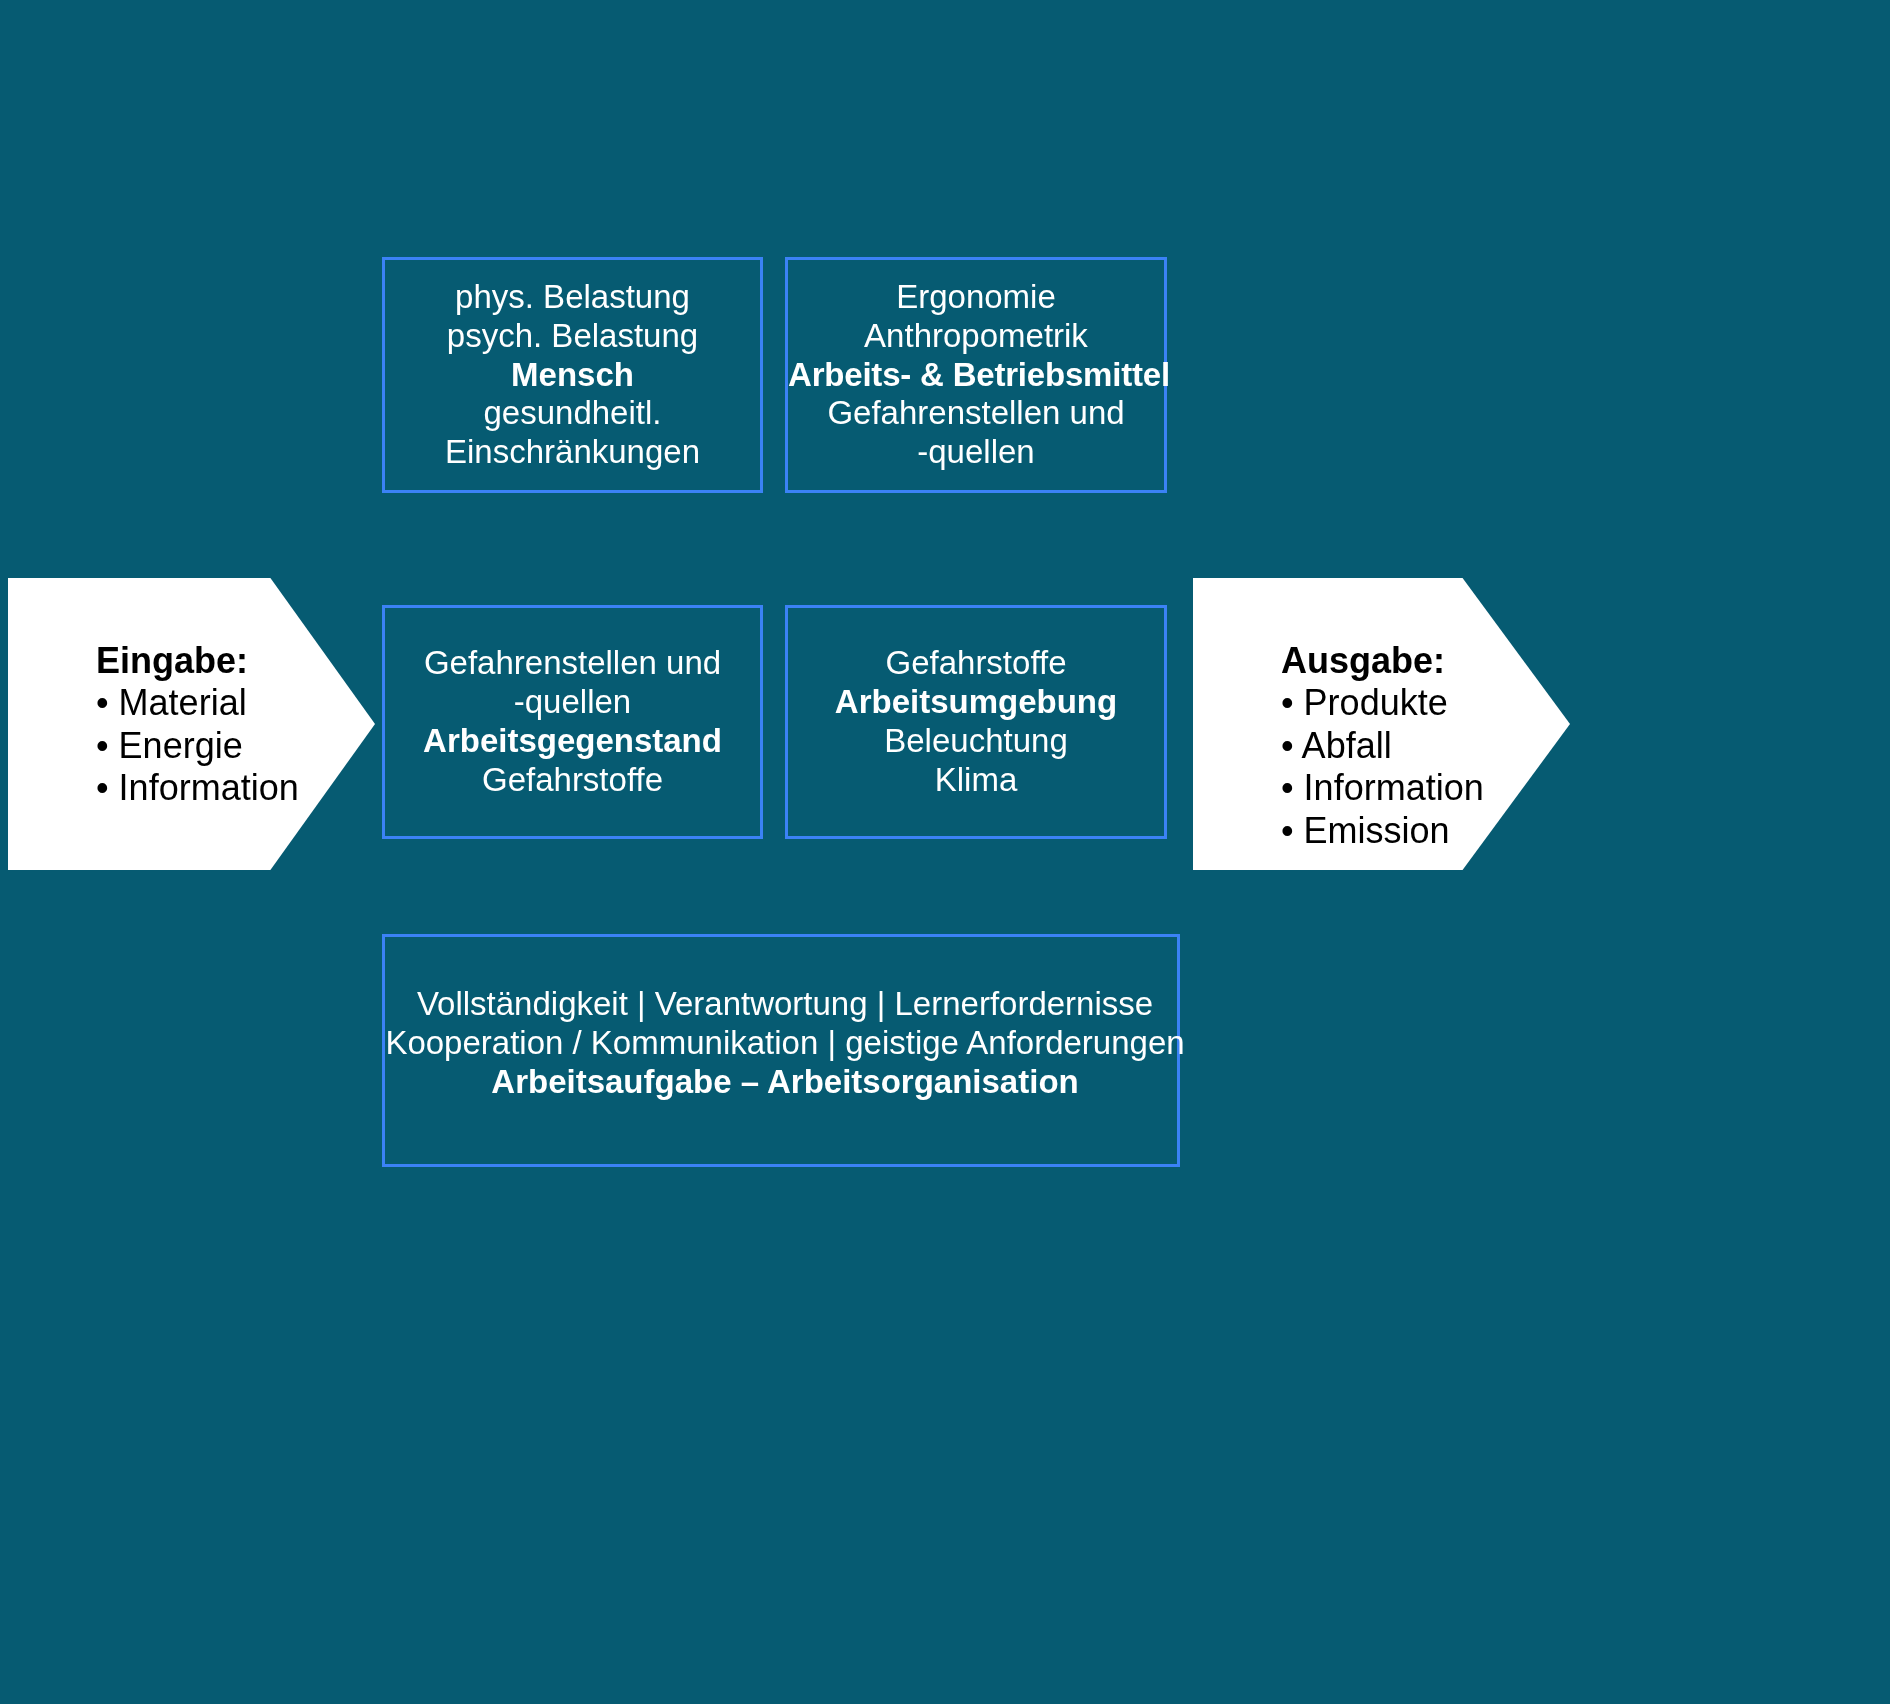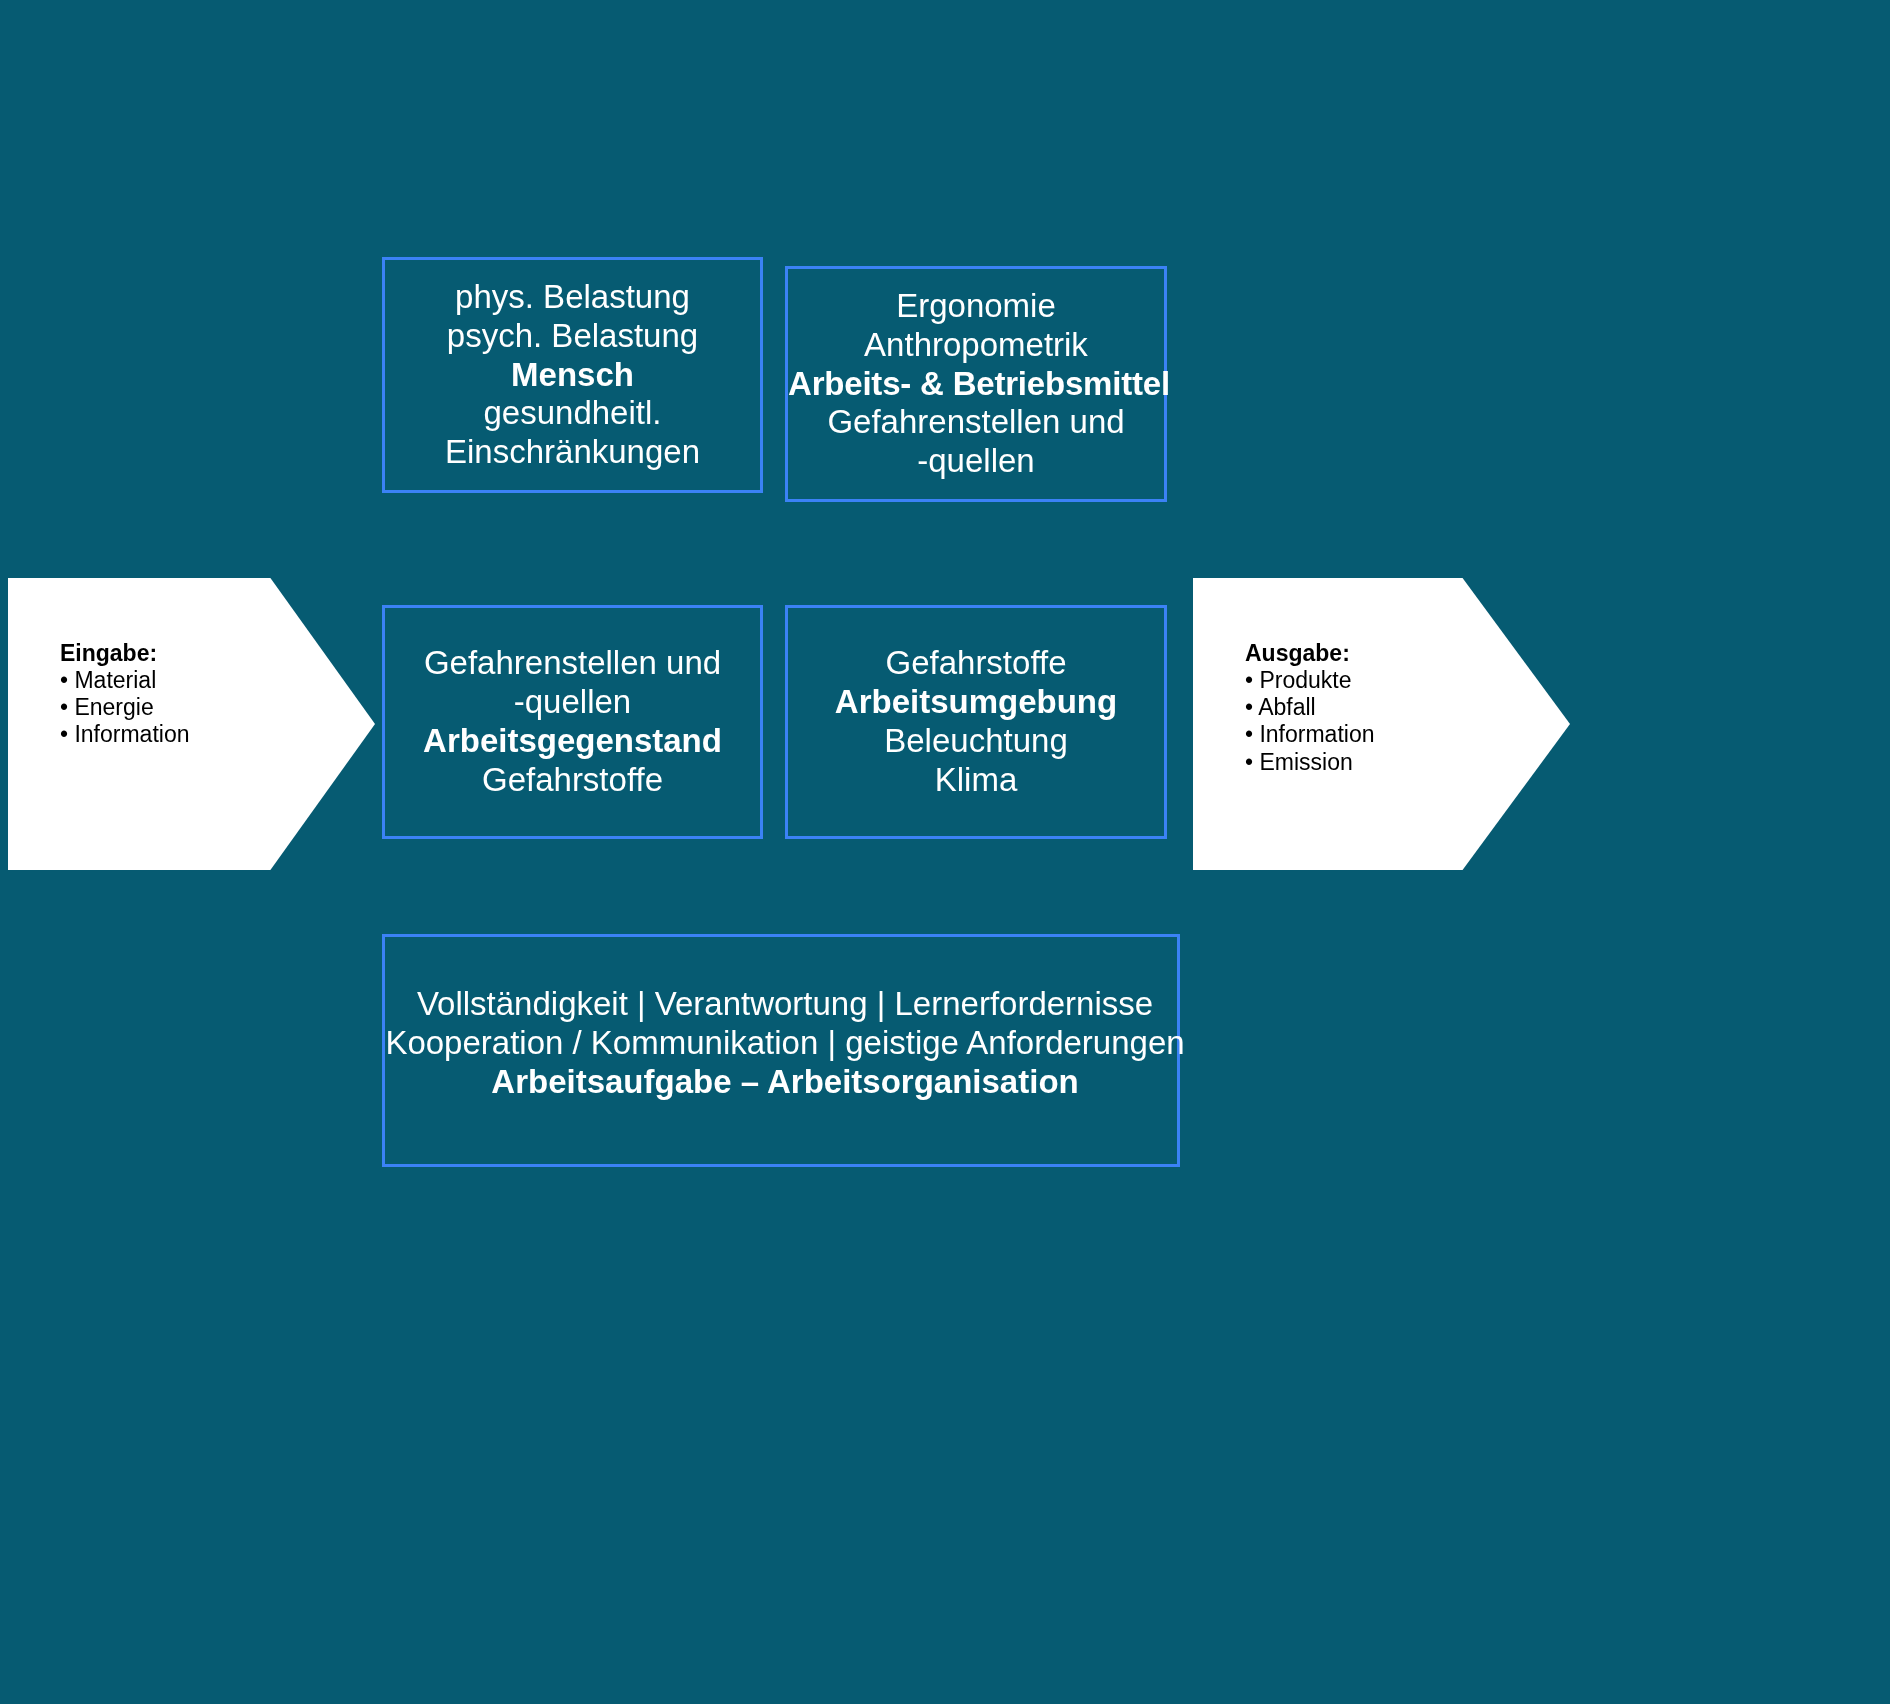--- a/index.html
+++ b/index.html
@@ -24,21 +24,21 @@
     justify-content:center;
     text-align:center;
     line-height:1.18;
     font-size:33px;
     font-weight:400;
   }
   .box .ln{display:block;white-space:nowrap;}
   .box .ln.b{font-weight:700;}
 
   #box-mensch   {left:382px; top:257px;  width:381px; height:236px;}
-  #box-betriebs {left:785px; top:266px;  width:382px; height:236px;}
+  #box-betriebs {left:785px; top:257px;  width:382px; height:236px;}
   #box-gegenst  {left:382px; top:605px;  width:381px; height:234px;}
   #box-umgebung {left:785px; top:605px;  width:382px; height:234px;}
   #box-aufgabe  {left:382px; top:934px;  width:798px; height:233px;padding-left:8px;}
 
   #box-mensch .inner,#box-betriebs .inner,
   #box-gegenst .inner,#box-umgebung .inner{
     width:100%;
   }
   #box-betriebs .ln.b{letter-spacing:-0.2px;}
 
@@ -48,23 +48,24 @@
 
   
   .arrow{
     position:absolute;
     background:#ffffff;
     color:#000000;
     box-sizing:border-box;
   }
   .arrow .txt{
     position:absolute;
-    font-size:23px;
+    font-size:36px;
     line-height:1.18;
     white-space:nowrap;
+    margin-left:36px;
   }
   .arrow .hd{font-weight:700;display:block;}
   .arrow .li{display:block;font-weight:400;}
 
   #arrow-in{
     left:8px; top:578px; width:367px; height:292px;
     clip-path:polygon(0 0, 71.5% 0, 100% 50%, 71.5% 100%, 0 100%);
   }
   #arrow-in .txt{left:52px; top:62px;}
 

